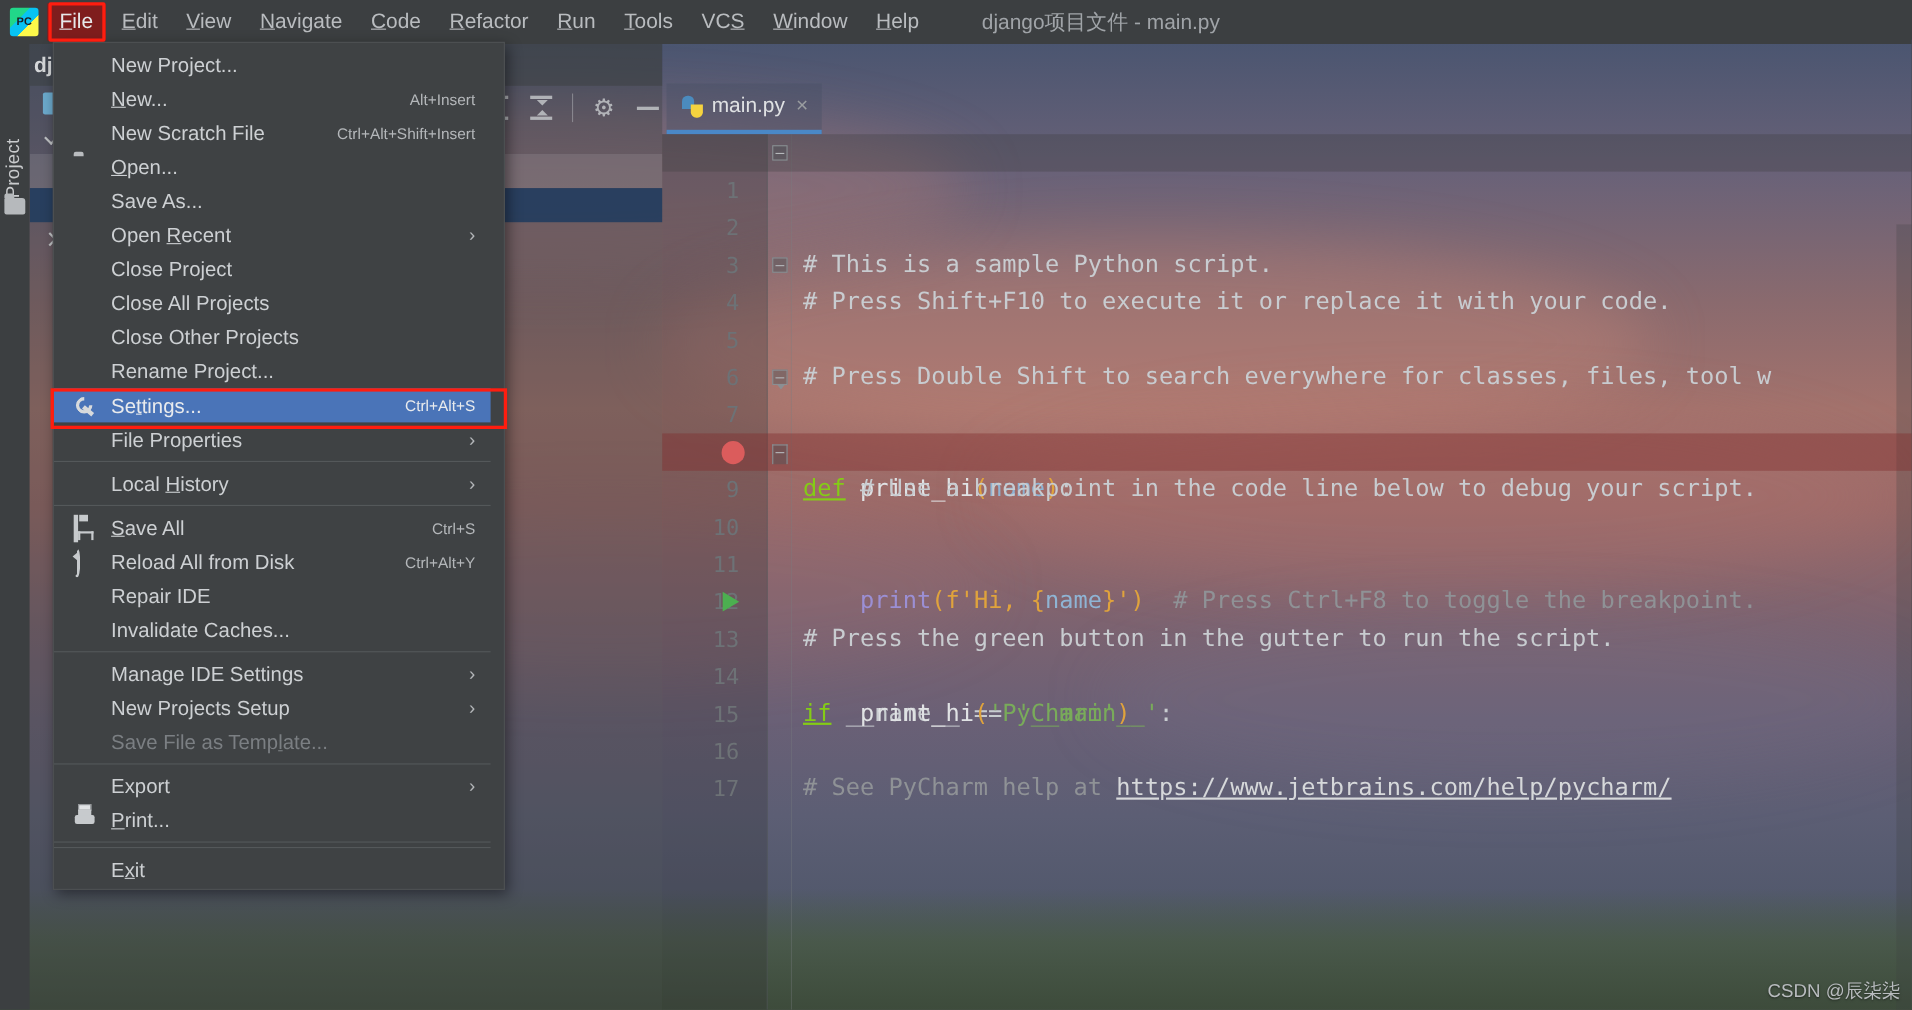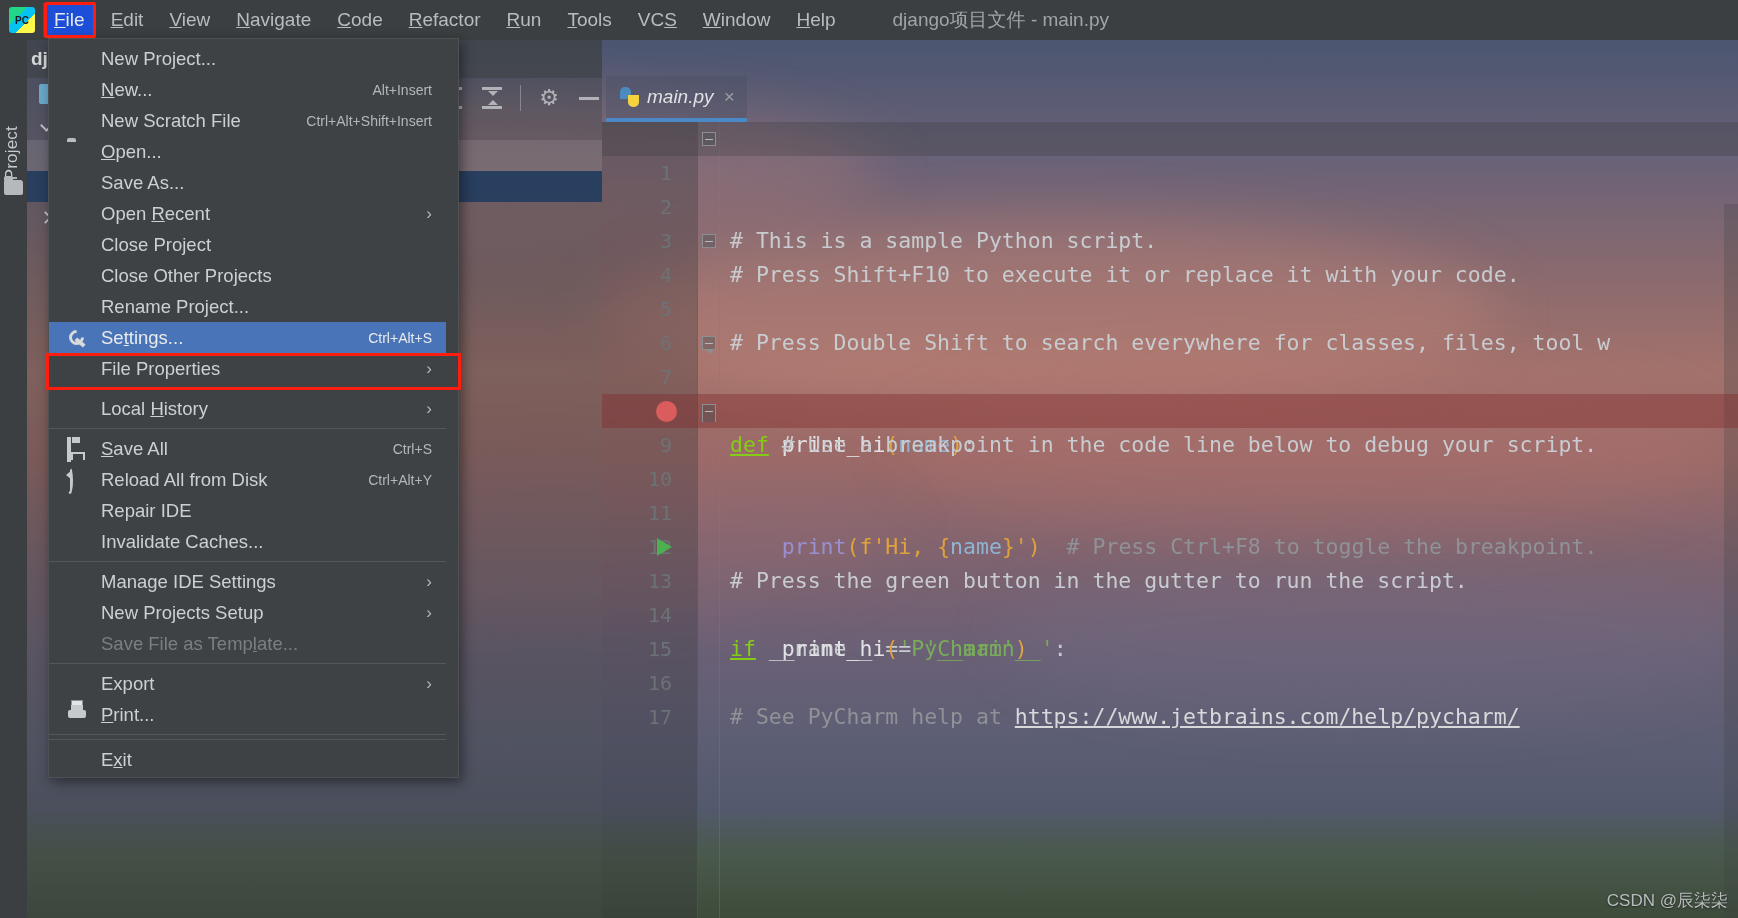--- a/index.html
+++ b/index.html
@@ -64,21 +64,21 @@
     font-family: "Liberation Sans", sans-serif;
   }
   .menu-item {
     font-size: 19px; color: #b9bcbf;
     padding: 4px 11px;
     margin: 0 2px;
     white-space: nowrap;
     line-height: 26px;
   }
   .menu-item.active {
-    background: #1d4ed8;
+    background: #7f1d1d;
     color: #e6e8ea;
   }
   .menu-item u { text-decoration: underline; }
   .title-text {
     font-size: 19px; color: #a0a4a8;
     margin-left: 44px; white-space: nowrap;
   }
   
   .hl-file {
     position: absolute;
@@ -190,21 +190,20 @@
   .tabbar {
     position: absolute; left: 0; top: 36px; right: 0; height: 46px;
   }
   .tab {
     position: absolute; left: 4px; top: 0; height: 46px;
     display: flex; align-items: center; gap: 8px;
     padding: 0 12px 0 14px;
     background: rgba(70,80,100,0.38);
     color: #dfe1e3; font-size: 19px;
     border-bottom: 4px solid #4a88c7;
-    font-style: italic;
   }
   .py-ic {
     width: 19px; height: 20px; position: relative; flex:0 0 19px;
   }
   .py-ic::before {
     content:""; position:absolute; left:0; top:0; width:11px; height:12px;
     background:#4b8bbe; border-radius:5px 5px 0 0;
   }
   .py-ic::after {
     content:""; position:absolute; right:0; bottom:0; width:11px; height:12px;
@@ -586,20 +585,23 @@
 
     <div class="mi">
       <span>Open <u>R</u>ecent</span>
       <span class="submenu-arrow">›</span>
     </div>
 
     <div class="mi">
       <span>Close Project</span>
     </div>
 
+    <div class="mi">
+      <span>Close All Projects</span>
+    </div>
 
     <div class="mi">
       <span>Close Other Projects</span>
     </div>
 
     <div class="mi">
       <span>Rename Project...</span>
     </div>
 
     <div class="mi sel">

